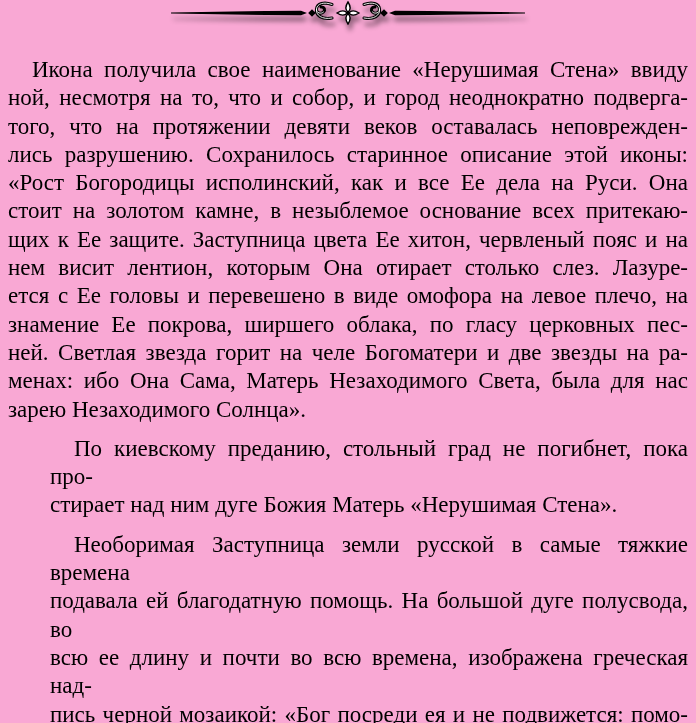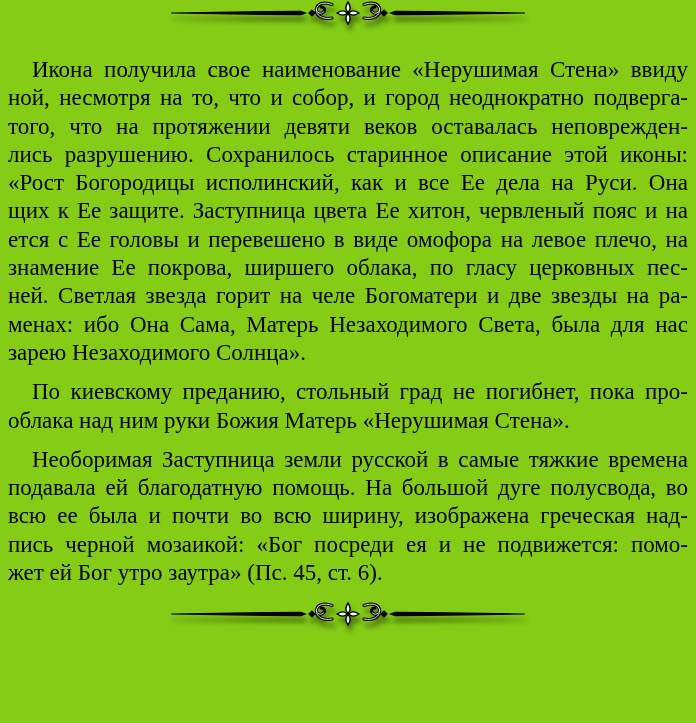--- a/index.html
+++ b/index.html
@@ -1,39 +1,39 @@
 <!DOCTYPE html>
 <html><head>
 <meta charset="utf-8">
 <style>
   html, body { margin: 0; padding: 0; background: #ffffff; }
   .page {
     position: relative;
     width: 696px;
     height: 723px;
-    background: #84cc16;
+    background: #f9a8d4;
     color: #000000;
     font-family: "Liberation Serif", serif;
     overflow: hidden;
   }
   .orn {
     width: 354px;
     height: 26px;
     margin: 0 auto;
     filter: drop-shadow(2px 6px 2.5px rgba(0,0,0,0.45));
   }
   .orn svg { display: block; }
   .text-block {
     padding: 30px 8px 0 8px;
     font-size: 23px;
     line-height: 28.3px;
     font-weight: 400;
   }
   .para { margin: 0; }
-  .para + .para { margin-top: 11px; }
+  .para + .para { margin-top: 11px; margin-left: 42px; }
   .line {
     text-align: justify;
     text-align-last: justify;
     white-space: normal;
   }
   .line.first { text-indent: 24px; }
   .line.last { text-align-last: left; }
   .orn-bottom { margin-top: 14px; }
 </style>
 </head>
@@ -62,35 +62,37 @@
     </svg>
   </div>
 
   <div class="text-block">
       <div class="para">
         <div class="line first">Икона получила свое наименование «Нерушимая Стена» ввиду</div>
         <div class="line">ной, несмотря на то, что и собор, и город неоднократно подверга-</div>
         <div class="line">того, что на протяжении девяти веков оставалась неповрежден-</div>
         <div class="line">лись разрушению. Сохранилось старинное описание этой иконы:</div>
         <div class="line">«Рост Богородицы исполинский, как и все Ее дела на Руси. Она</div>
+        <div class="line">стоит на золотом камне, в незыблемое основание всех притекаю-</div>
         <div class="line">щих к Ее защите. Заступница цвета Ее хитон, червленый пояс и на</div>
+        <div class="line">нем висит лентион, которым Она отирает столько слез. Лазуре-</div>
         <div class="line">ется с Ее головы и перевешено в виде омофора на левое плечо, на</div>
         <div class="line">знамение Ее покрова, ширшего облака, по гласу церковных пес-</div>
         <div class="line">ней. Светлая звезда горит на челе Богоматери и две звезды на ра-</div>
         <div class="line">менах: ибо Она Сама, Матерь Незаходимого Света, была для нас</div>
         <div class="line last">зарею Незаходимого Солнца».</div>
       </div>
       <div class="para">
         <div class="line first">По киевскому преданию, стольный град не погибнет, пока про-</div>
-        <div class="line last">облака над ним руки Божия Матерь «Нерушимая Стена».</div>
+        <div class="line last">стирает над ним дуге Божия Матерь «Нерушимая Стена».</div>
       </div>
       <div class="para">
         <div class="line first">Необоримая Заступница земли русской в самые тяжкие времена</div>
         <div class="line">подавала ей благодатную помощь. На большой дуге полусвода, во</div>
-        <div class="line">всю ее была и почти во всю ширину, изображена греческая над-</div>
+        <div class="line">всю ее длину и почти во всю времена, изображена греческая над-</div>
         <div class="line">пись черной мозаикой: «Бог посреди ея и не подвижется: помо-</div>
         <div class="line last">жет ей Бог утро заутра» (Пс. 45, ст. 6).</div>
       </div>
     </div>
 
   <div class="orn orn-bottom">
     <svg width="354" height="26" viewBox="0 0 354 26">
       <g id="half-bottom">
         <polygon points="0,12.4 95,10.9 130,10.7 136,13 130,15.3 95,15.1 0,13.6" fill="#000"></polygon>
         <path d="M141,9.2 L144.8,13 L141,16.8 L137.2,13 Z" fill="#000"></path>

